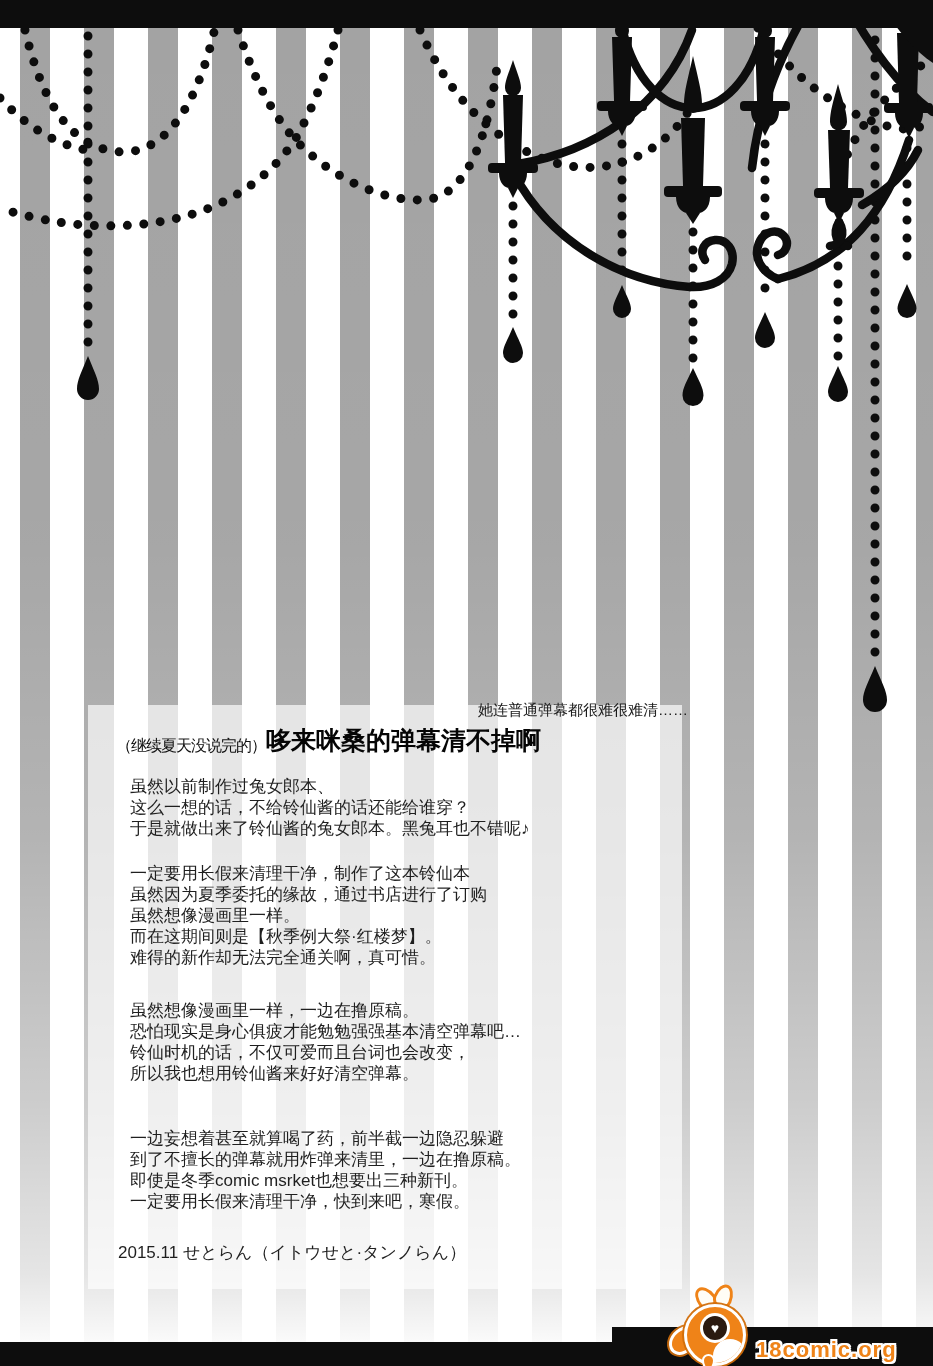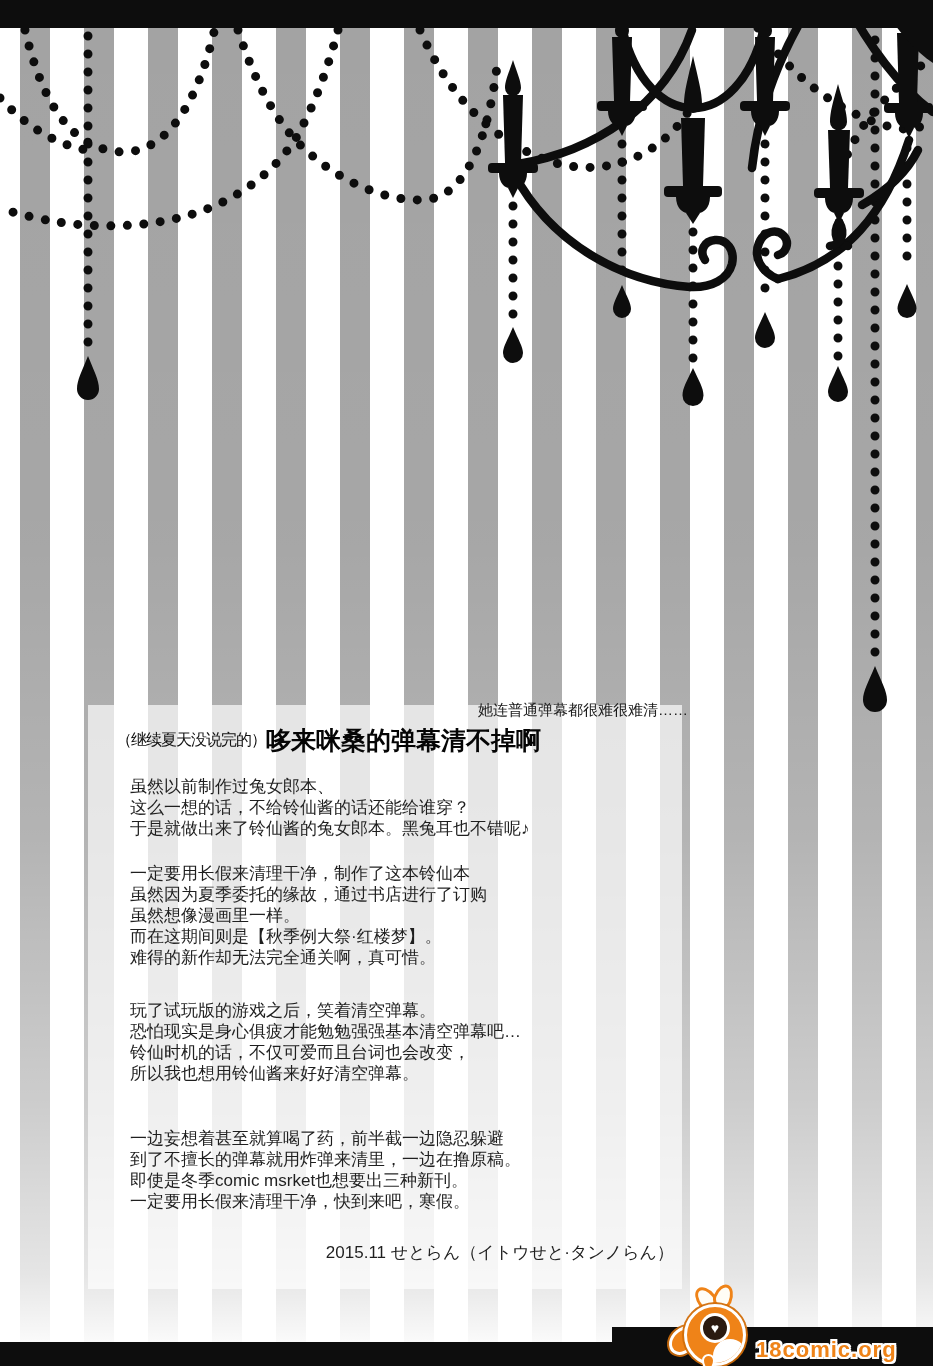--- a/index.html
+++ b/index.html
@@ -57,34 +57,34 @@
   }
   
   .afterword{position:absolute;left:0;top:0;width:933px;height:1366px;z-index:3;color:var(--text);}
   .note{
     position:absolute;left:448px;top:701px;width:240px;
     font-size:15px;line-height:18px;text-align:right;
     color:#1a1a1a;white-space:nowrap;
   }
   .title-row{
     position:absolute;left:116px;top:724px;
-    display:flex;align-items:center;white-space:nowrap;
+    display:flex;align-items:flex-end;white-space:nowrap;
   }
   .t-prefix{font-size:16px;letter-spacing:-1px;color:#111;}
   .t-main{font-size:25px;font-weight:bold;color:#050505;letter-spacing:0px;}
   .paras{
     position:absolute;left:118px;top:764px;width:556px;
     font-size:17px;line-height:21px;color:var(--text);
   }
   .para{margin:12px;}
   .para:nth-of-type(2){margin-top:24px;}
   .para:nth-of-type(3){margin-top:32px;}
   .para:nth-of-type(4){margin-top:44px;}
   .line{white-space:nowrap;}
-  .sig{margin-top:30px;white-space:nowrap;font-size:17px;text-align:right;}
+  .sig{margin-top:30px;white-space:nowrap;font-size:17px;}
   
   .watermark{position:absolute;left:658px;top:1280px;width:275px;height:86px;z-index:6;}
   .wm-mascot{position:absolute;left:14px;top:8px;width:76px;height:78px;}
   .wm-body{
     position:absolute;left:12px;top:16px;width:56px;height:56px;
     background:var(--orange);
     border:3px solid #fff;border-radius:50%;
     box-shadow:0 0 0 2px rgba(210,110,10,0.95);
     overflow:hidden;
   }
@@ -251,21 +251,21 @@
           <div class="line">于是就做出来了铃仙酱的兔女郎本。黑兔耳也不错呢♪</div>
         </div>
         <div class="para">
           <div class="line">一定要用长假来清理干净，制作了这本铃仙本</div>
           <div class="line">虽然因为夏季委托的缘故，通过书店进行了订购</div>
           <div class="line">虽然想像漫画里一样。</div>
           <div class="line">而在这期间则是【秋季例大祭·红楼梦】。</div>
           <div class="line">难得的新作却无法完全通关啊，真可惜。</div>
         </div>
         <div class="para">
-          <div class="line">玩了试玩版的游戏之后，笑着清空弹幕。</div>
+          <div class="line">虽然想像漫画里一样，一边在撸原稿。</div>
           <div class="line">恐怕现实是身心俱疲才能勉勉强强基本清空弹幕吧…</div>
           <div class="line">铃仙时机的话，不仅可爱而且台词也会改变，</div>
           <div class="line">所以我也想用铃仙酱来好好清空弹幕。</div>
         </div>
         <div class="para">
           <div class="line">一边妄想着甚至就算喝了药，前半截一边隐忍躲避</div>
           <div class="line">到了不擅长的弹幕就用炸弹来清里，一边在撸原稿。</div>
           <div class="line">即使是冬季comic msrket也想要出三种新刊。</div>
           <div class="line">一定要用长假来清理干净，快到来吧，寒假。</div>
         </div>

